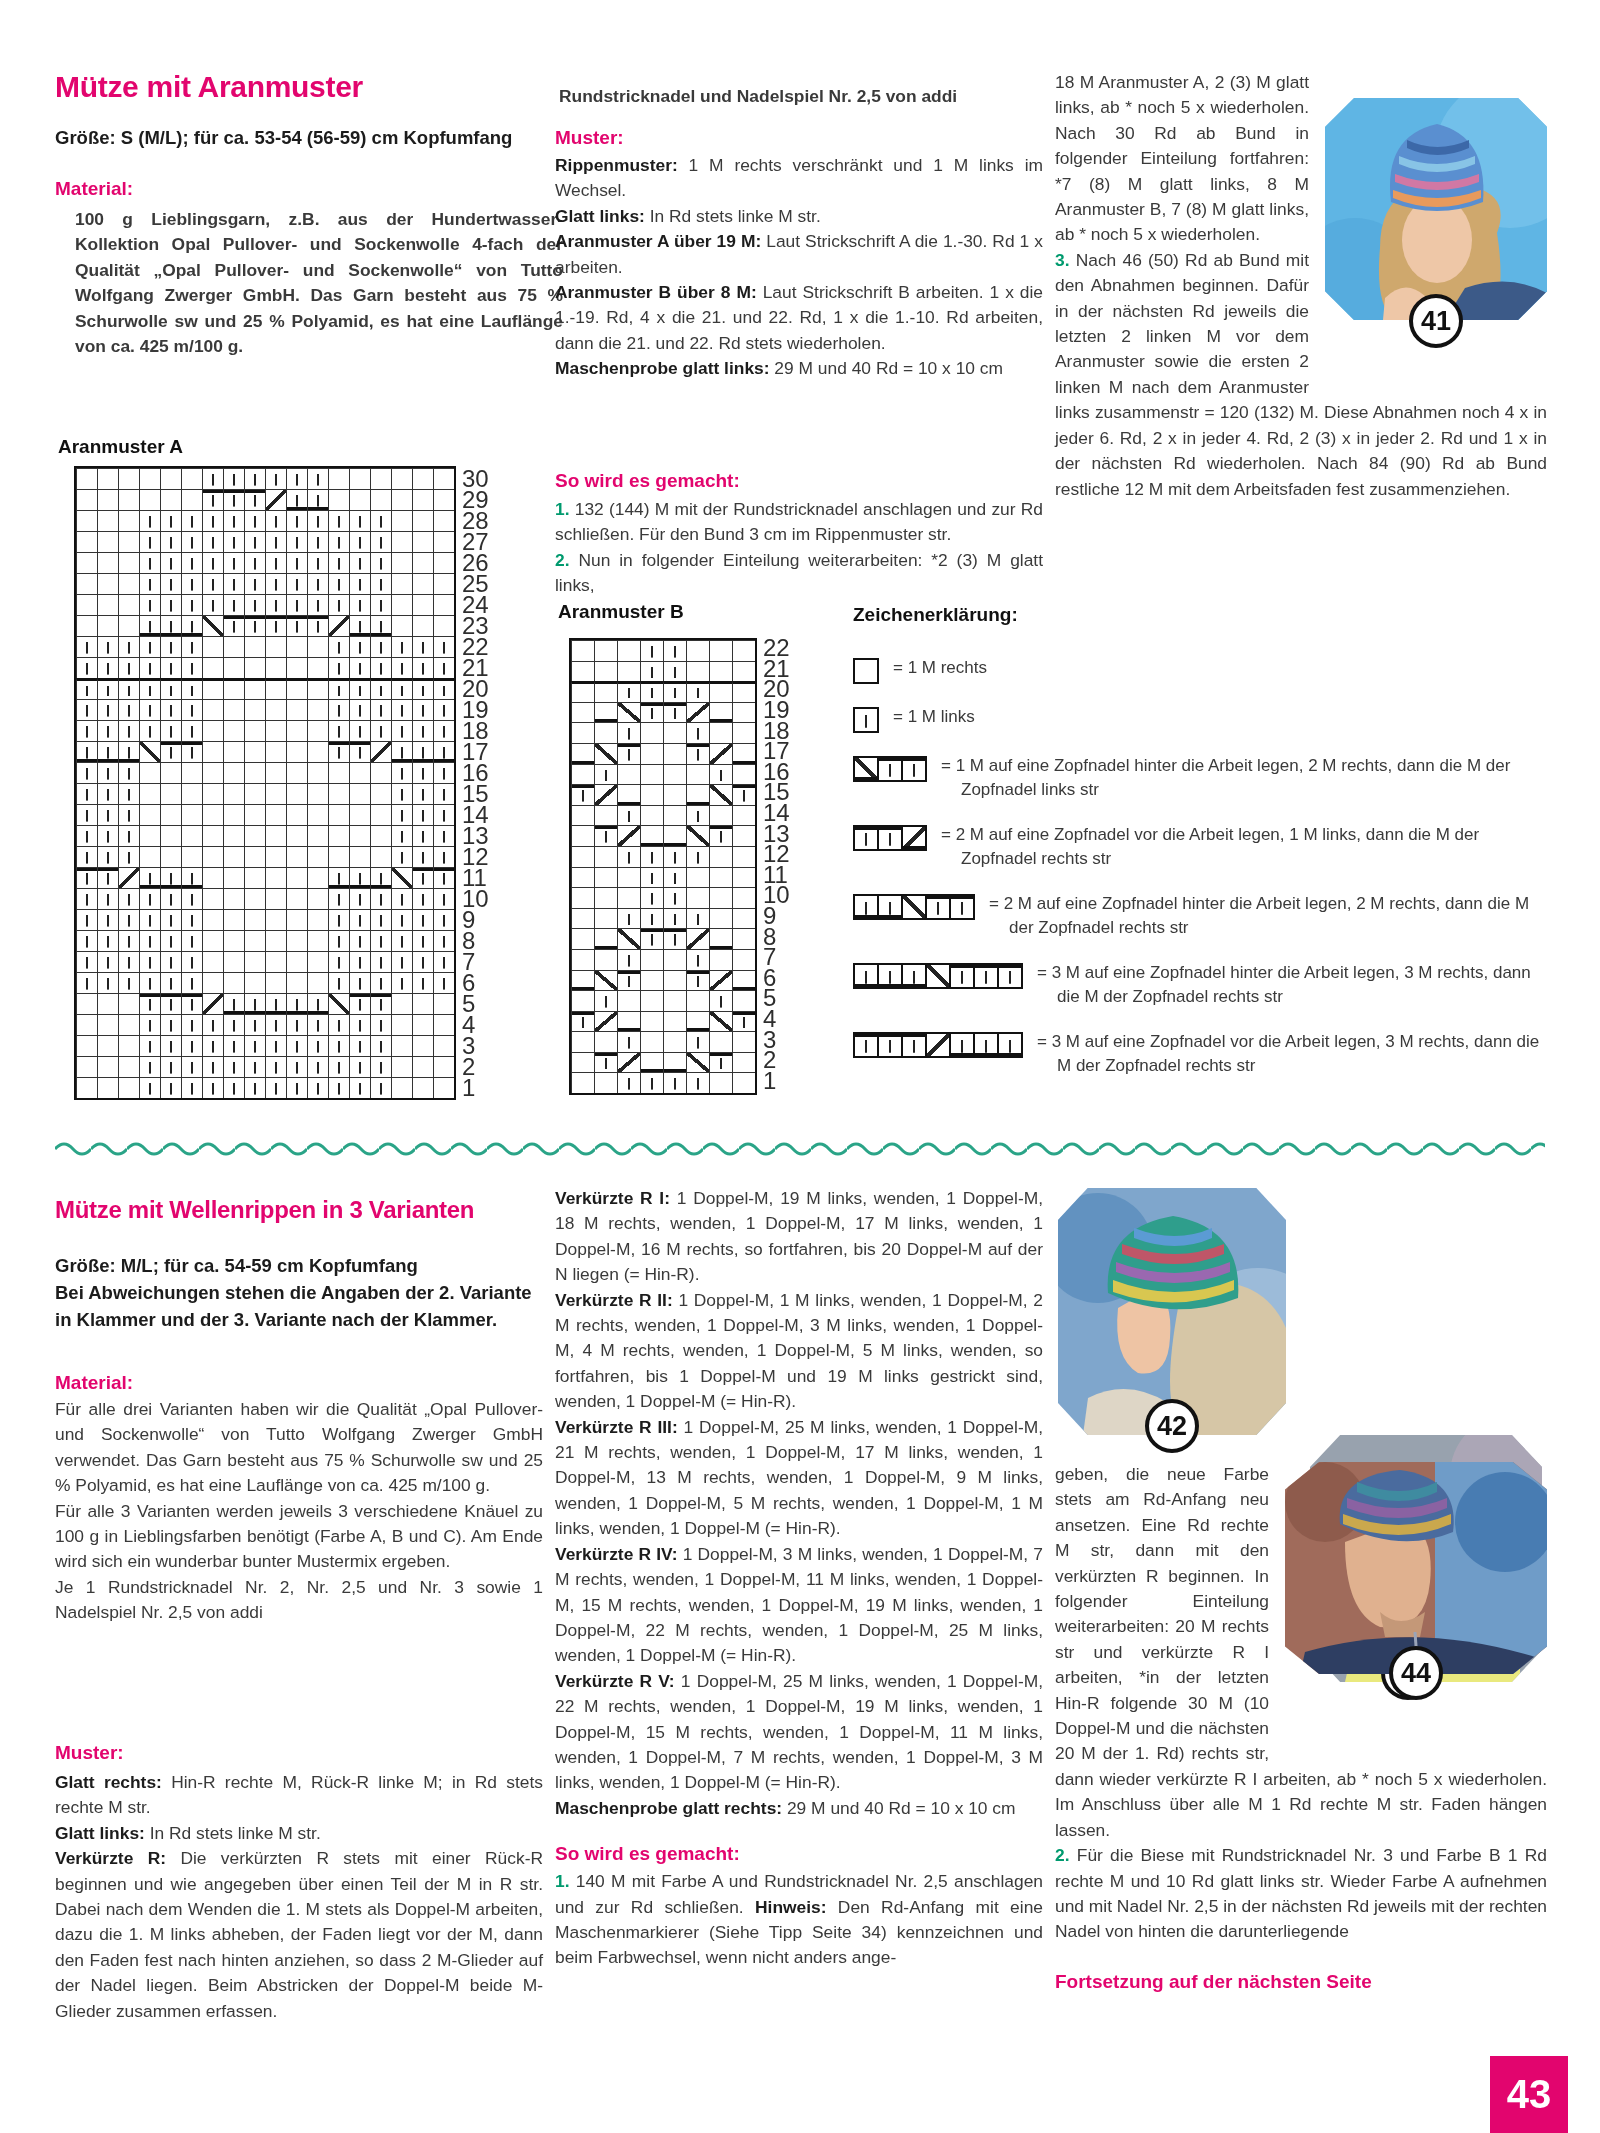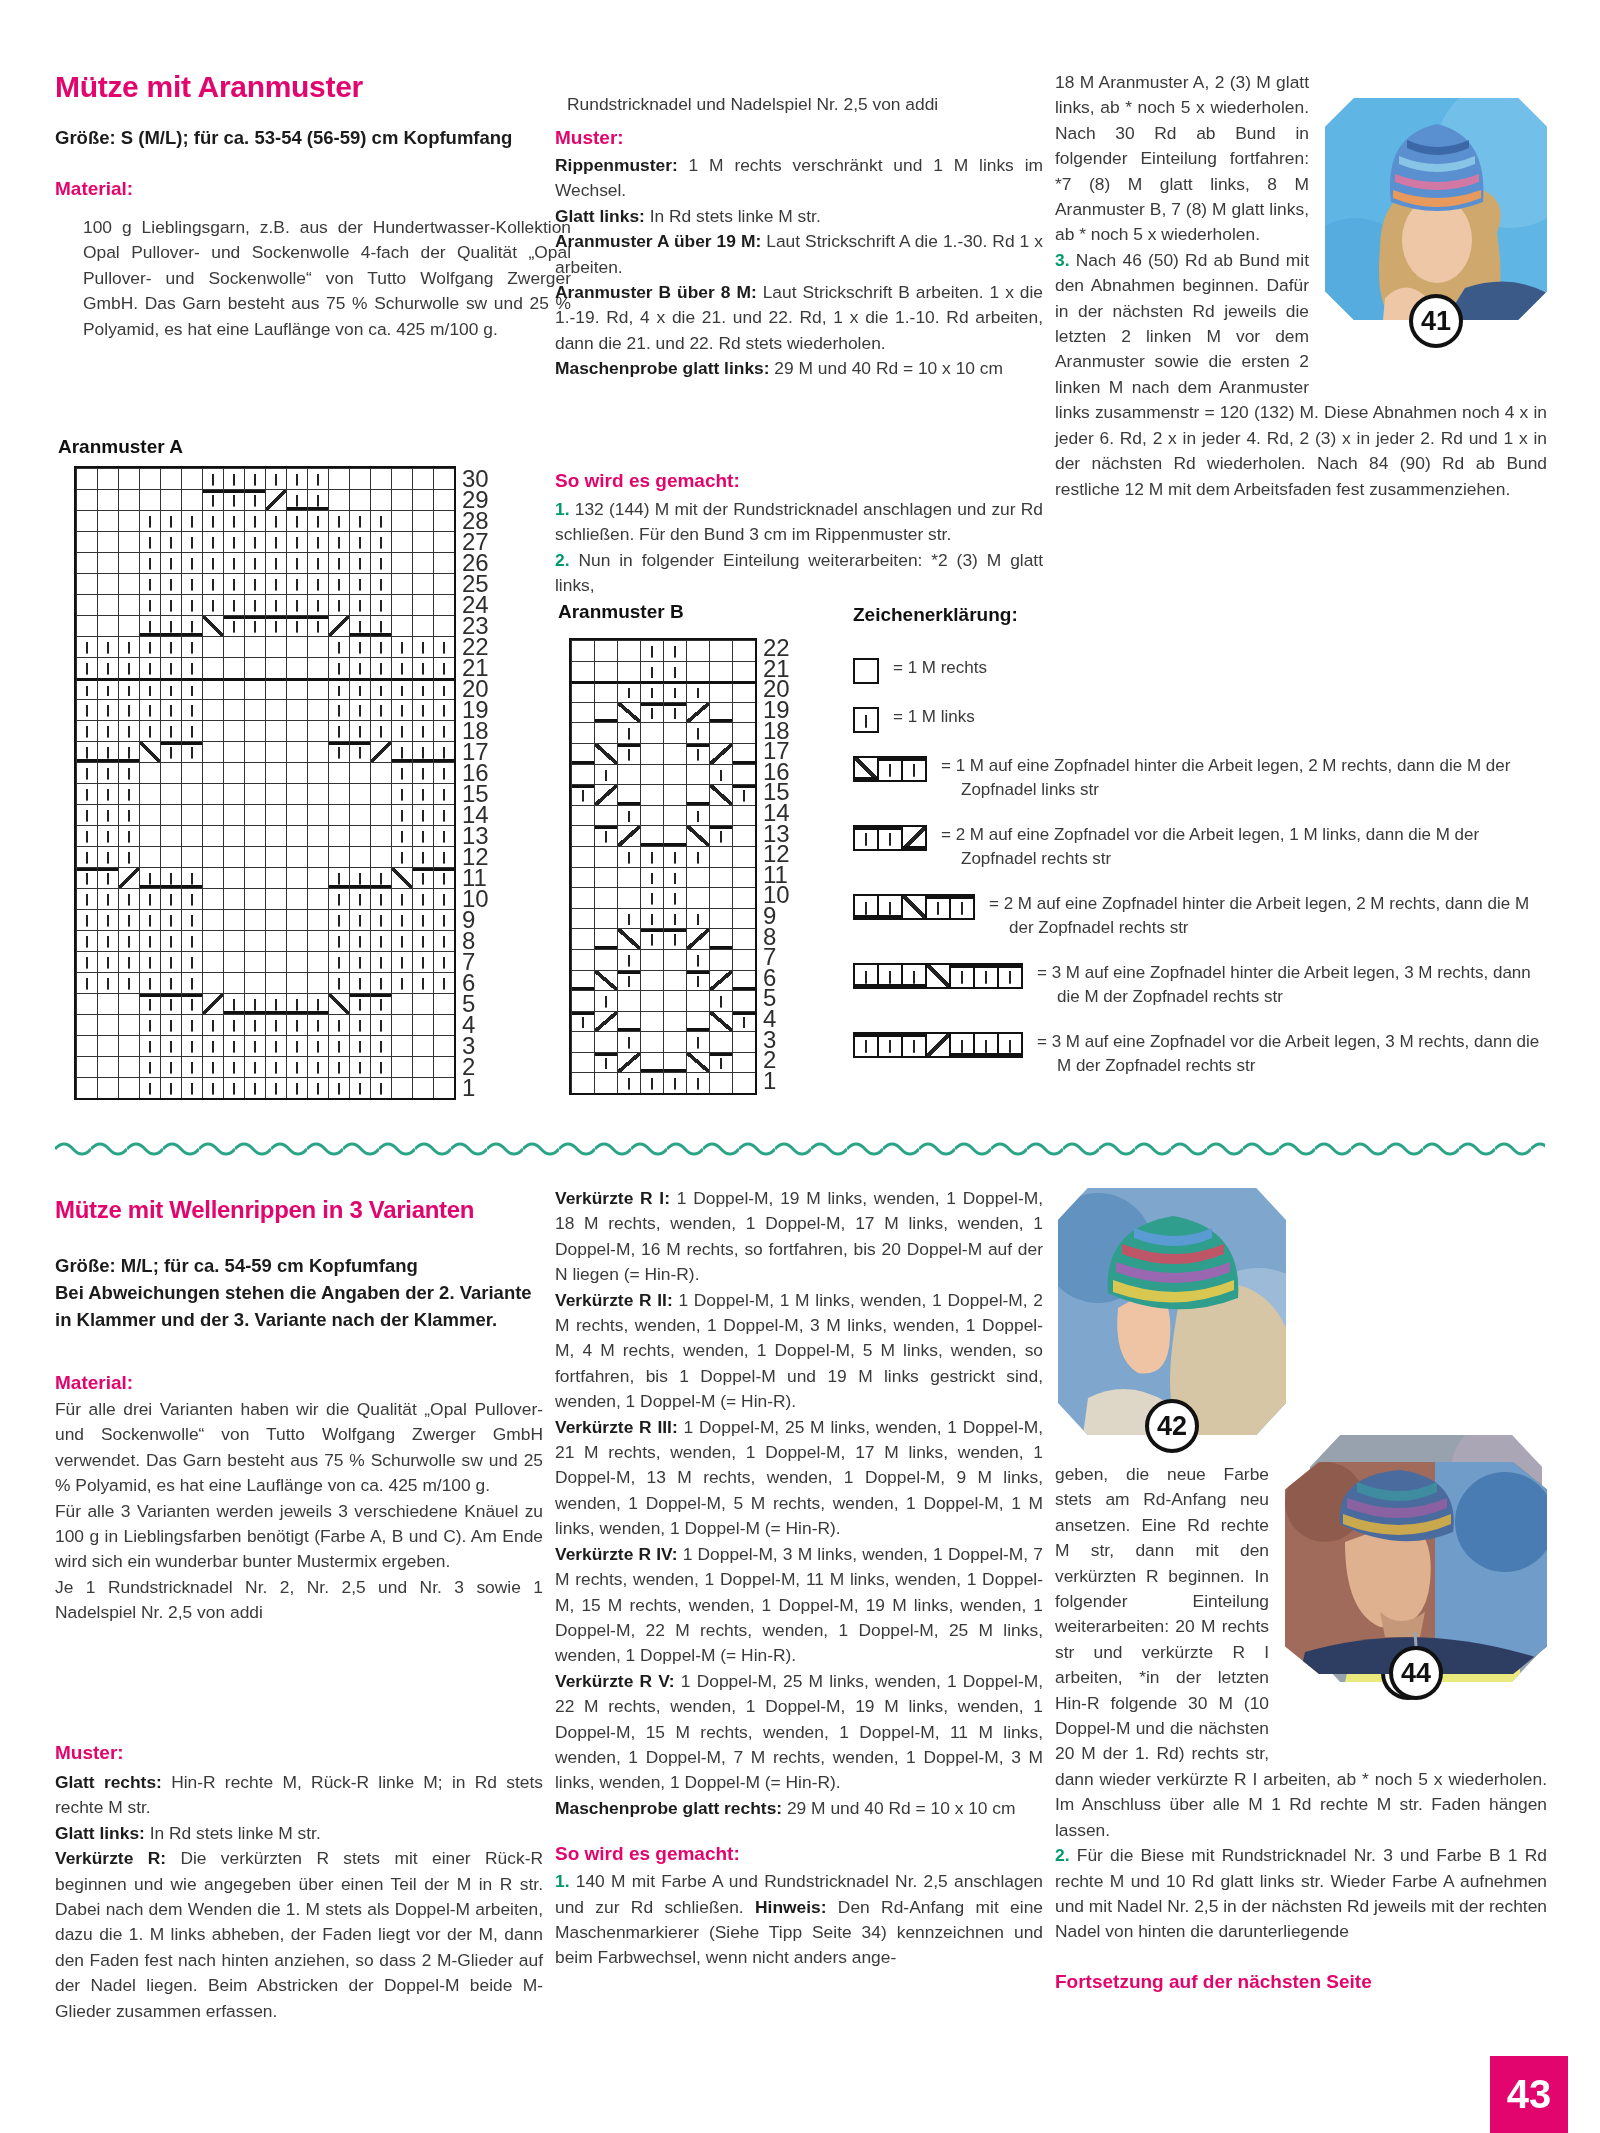--- a/index.html
+++ b/index.html
@@ -3,21 +3,21 @@
 <meta charset="utf-8">
 <style>
   html,body{margin:0;padding:0;background:#d8d8d8;}
   .page{position:relative;width:1600px;height:2133px;background:#ffffff;overflow:hidden;
         font-family:"Liberation Sans",sans-serif;color:var(--text,#3a3a3a);}
   .abs{position:absolute;}
   .pink-title{font-size:30px;font-weight:bold;color:var(--pink);letter-spacing:-.3px;margin:0;}
   .pink-title.small{font-size:24px;white-space:nowrap;}
   .pink-sub{font-size:19px;font-weight:bold;color:var(--pink);margin:0;}
   .bold-line{font-size:18.5px;font-weight:bold;color:#1c1c1c;margin:0;line-height:27px;}
-  .body-t{font-size:17.4px;line-height:25.4px;text-align:justify;margin:12px;}
+  .body-t{font-size:17.4px;line-height:25.4px;text-align:justify;margin:4px;font-weight:bold;}
   .flow-para{margin:0;font-size:17.4px;line-height:25.4px;text-align:justify;}
   .blabel{font-weight:bold;color:#1c1c1c;}
   .gnum{font-weight:bold;color:var(--green);}
   .chart-title{font-size:19px;font-weight:bold;color:#111;}
   .chart-wrap{display:flex;align-items:flex-start;}
   .cgrid{border:2.5px solid #111;box-sizing:content-box;}
   .cc{border-left:1px solid #333;border-top:1px solid #333;box-sizing:border-box;background-repeat:no-repeat;}
   .cc:nth-child(-n+0){border-top:none;}
   .cbar{background-image:linear-gradient(#222,#222);background-size:2px 58%;background-position:center 60%;}
   .cslash{background-image:linear-gradient(to top right,transparent 44%,#222 44%,#222 57%,transparent 57%);}

